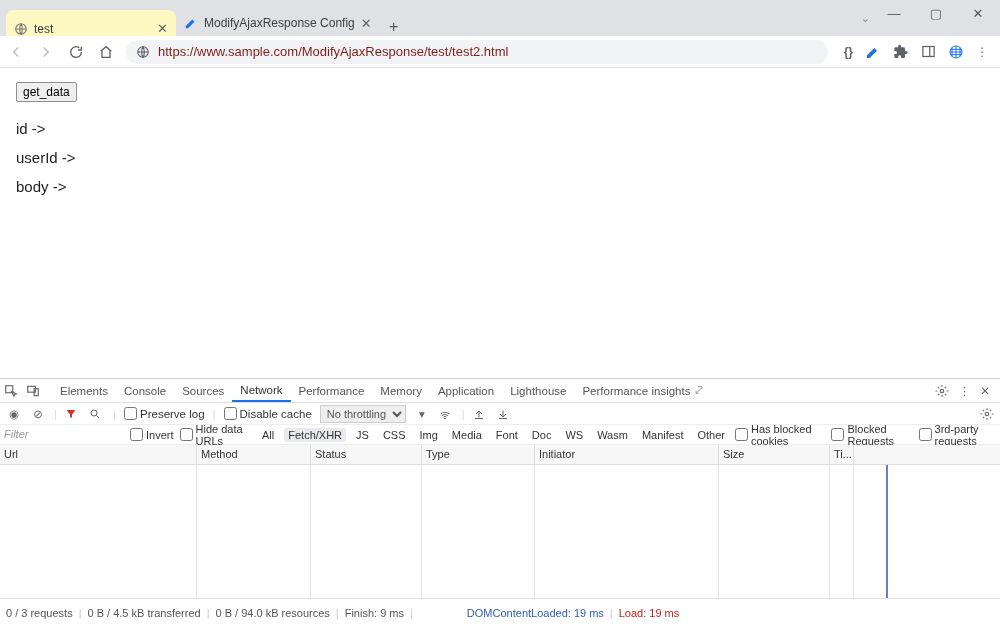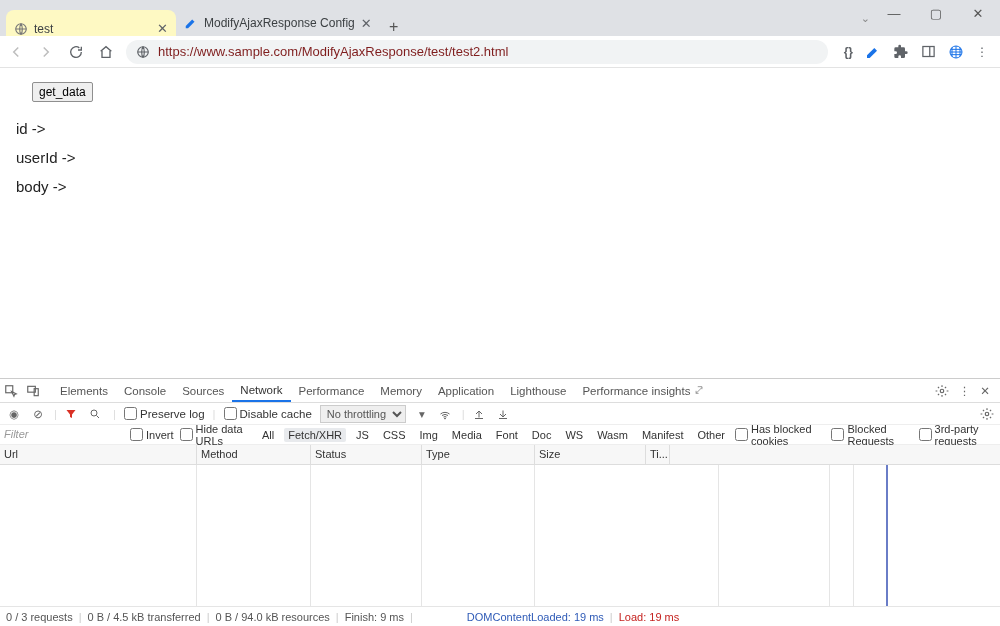--- a/index.html
+++ b/index.html
@@ -92,21 +92,20 @@
   overflow:auto;
 }
 .getbtn {
   font-family: Arial, sans-serif;
   font-size: 12px;
   padding: 2px 6px;
   background:#efefef;
   border:1px solid #8f8f8f;
   border-radius:2px;
   cursor:pointer;
-  margin-left:16px;
 }
 .datarow { font-size:15px; color:#222; margin-top:18px; }
 .datarow + .datarow { margin-top:12px; }
 
 .devtools {
   height: 248px;
   border-top: 1px solid #ccc;
   background: #fff;
   display:flex;
   flex-direction:column;
@@ -205,21 +204,21 @@
 
 .nt-body {
   flex:1;
   display:flex;
 }
 .nt-body .col { border-right:1px solid #e5e5e5; height:100%; }
 .nt-body .col.waterfall { border-right:none; }
 .wf-mark-blue { position:absolute; top:0; bottom:0; width:2px; background:#6a7dc7; left:32px; }
 
 .dt-status {
-  height:20px;
+  height:28px;
   border-top:1px solid #e5e5e5;
   display:flex;
   align-items:center;
   gap:6px;
   padding:0 6px;
   font-size:11px;
   color:#555;
 }
 .dt-status .div { color:#ccc; }
 .dt-status .blue { color:#2f5bb7;margin-left:48px; }
@@ -456,20 +455,21 @@
         <input type="checkbox" style="">
         <span>3rd-party requests</span>
       </label>
   </div>
 
   <div class="nt-head">
     <div class="col url">Url</div>
     <div class="col method">Method</div>
     <div class="col status">Status</div>
     <div class="col type">Type</div>
+    <div class="col initiator">Initiator</div>
     <div class="col size">Size</div>
     <div class="col time">Ti...</div>
   </div>
 
   <div class="nt-body">
     <div class="col url"></div>
     <div class="col method"></div>
     <div class="col status"></div>
     <div class="col type"></div>
     <div class="col initiator"></div>

